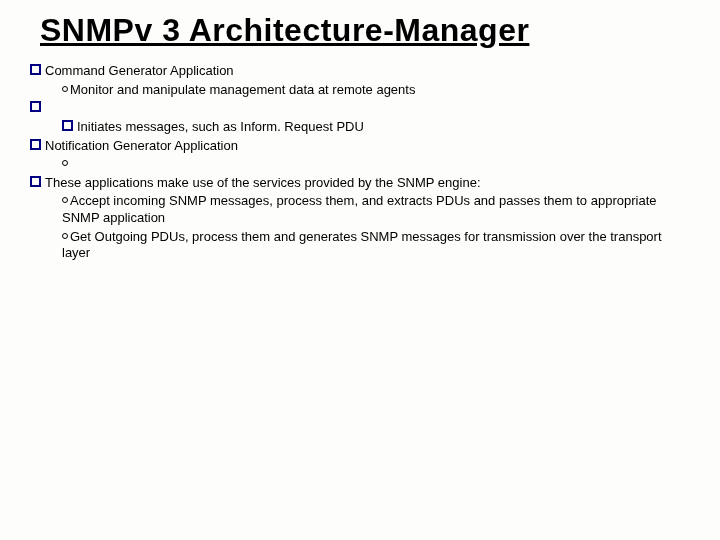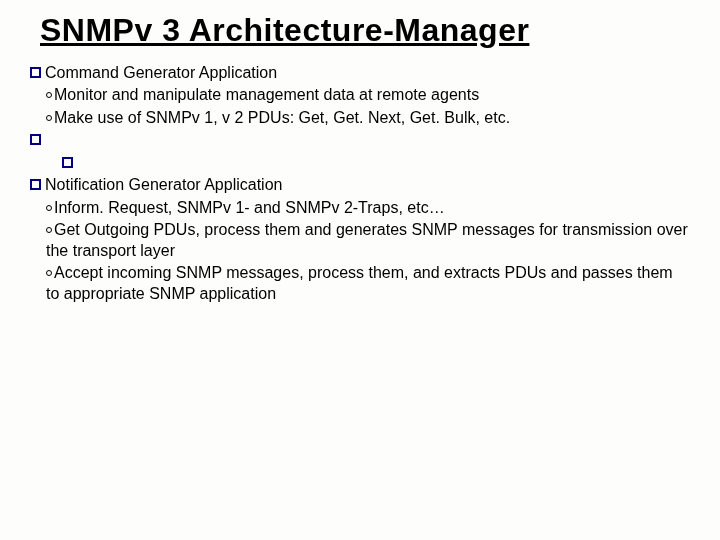--- a/index.html
+++ b/index.html
@@ -20,28 +20,28 @@
     position: relative;
   }
   .title {
     font-size: 32px;
     font-weight: bold;
     text-decoration: underline;
     margin: 0 0 14px 10px;
     letter-spacing: 0.5px;
   }
   .content {
-    font-size: 16px;
+    font-size: 13px;
     line-height: 1.28;
   }
   .lvl1 {
     margin: 2px 0 2px 0;
   }
   .lvl2 {
-    margin: 2px 0 2px 16px;
+    margin: 2px 0 2px 32px;
   }
   .lvl2b {
     margin: 2px 0 2px 32px;
   }
   .bsquare {
     display: inline-block;
     vertical-align: baseline;
     margin-right: 4px;
   }
   .bsquare-outer {
@@ -78,39 +78,39 @@
   <h1 class="title">SNMPv 3 Architecture-Manager</h1>
 
   <div class="content">
 
     <div class="lvl1">
       <span class="bsquare"><span class="bsquare-outer"></span></span><span>Command Generator Application</span>
     </div>
     <div class="lvl2">
       <span class="bcircle"><span class="bcircle-inner"></span></span><span>Monitor and manipulate management data at remote agents</span>
     </div>
-    <div class="lvl2">
-      <span class="bcircle"><span class="bcircle-inner"></span></span><span>Make use of SNMPv 1, v 2 PDUs: Get, Get. Next, Get. Bulk, etc.</span>
-    </div>
 
     <div class="lvl1">
       <span class="bsquare"><span class="bsquare-outer"></span></span>
     </div>
     <div class="lvl2b">
-      <span class="bsquare"><span class="bsquare-outer"></span></span>
+      <span class="bsquare"><span class="bsquare-outer"></span></span><span>Initiates messages, such as Inform. Request PDU</span>
     </div>
 
     <div class="lvl1">
       <span class="bsquare"><span class="bsquare-outer"></span></span><span>Notification Generator Application</span>
     </div>
     <div class="lvl2">
-      <span class="bcircle"><span class="bcircle-inner"></span></span><span>Inform. Request, SNMPv 1- and SNMPv 2-Traps, etc…</span>
+      <span class="bcircle"><span class="bcircle-inner"></span></span>
     </div>
 
-    <div class="lvl2">
-      <span class="bcircle"><span class="bcircle-inner"></span></span><span>Get Outgoing PDUs, process them and generates SNMP messages for transmission over the transport layer</span>
+    <div class="lvl1">
+      <span class="bsquare"><span class="bsquare-outer"></span></span><span>These applications make use of the services provided by the SNMP engine:</span>
     </div>
     <div class="lvl2">
       <span class="bcircle"><span class="bcircle-inner"></span></span><span>Accept incoming SNMP messages, process them, and extracts PDUs  and passes them to appropriate SNMP application</span>
+    </div>
+    <div class="lvl2">
+      <span class="bcircle"><span class="bcircle-inner"></span></span><span>Get Outgoing PDUs, process them and generates SNMP messages for transmission over the transport layer</span>
     </div>
 
   </div>
 </div>
 
 </body></html>

